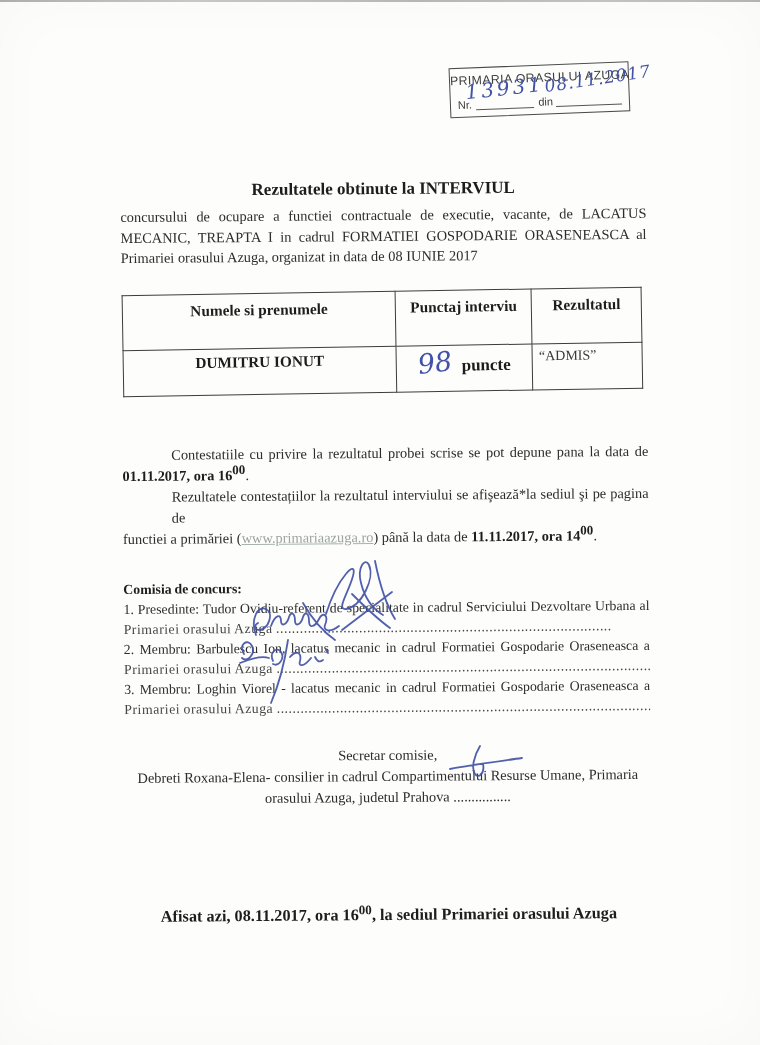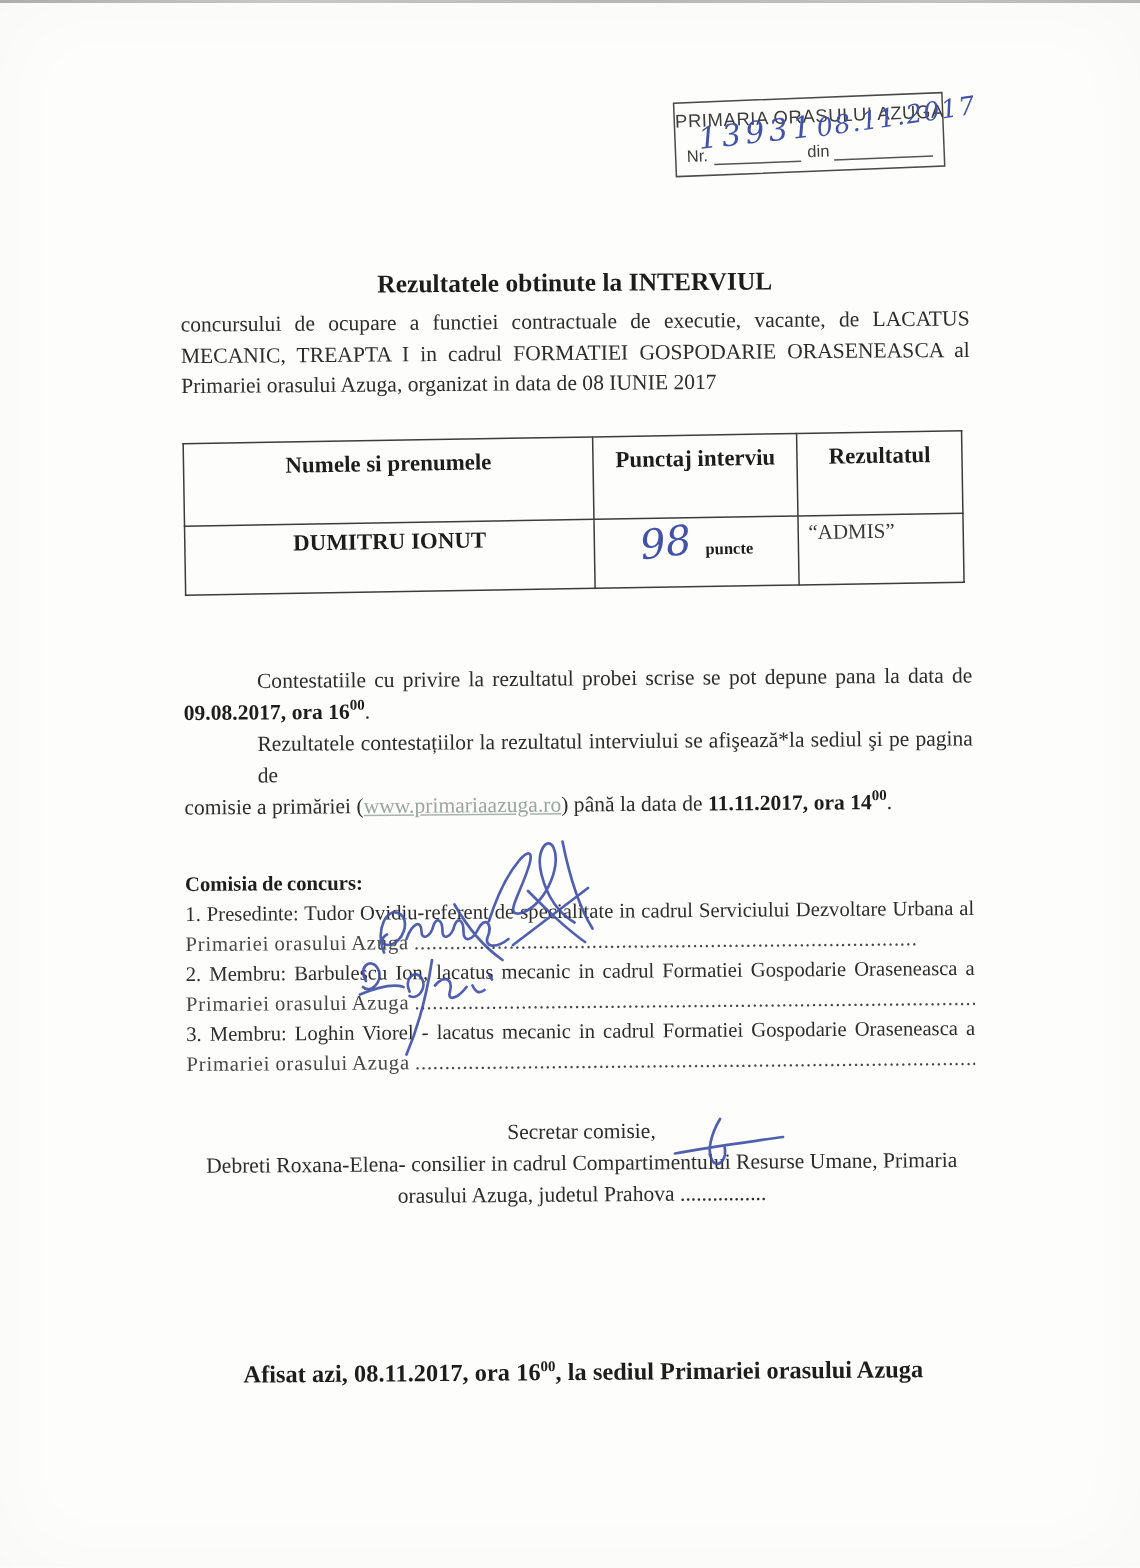--- a/index.html
+++ b/index.html
@@ -104,29 +104,29 @@
     text-align: center; font-weight: bold;
     font-size: 15.3px; color: var(--ink-bold); padding-top: 9px;
   }
   .cell-score { text-align: center; }
   .hw-score {
     display: inline-block;
     font-size: 27px; line-height: 24px;
     transform: rotate(-6deg);
     margin-right: 9px; position: relative; top: 1px;
   }
-  .score-unit { font-weight: bold; font-size: 11px; color: var(--ink-bold); }
+  .score-unit { font-weight: bold; font-size: 17px; color: var(--ink-bold); }
   .cell-result { font-size: 14px; color: #3a3a3a; padding-left: 9px; }
   
   .contest { margin-top: 50px; font-size: 14.4px; line-height: 21px; }
   .contest p { margin: 0; }
   .ind { padding-left: 49px; }
   b, .b { font-weight: bold; color: var(--ink-bold); }
   sup.s {
-    font-size: 10px; font-weight: bold; color: var(--ink-bold);
+    font-size: 13px; font-weight: bold; color: var(--ink-bold);
     vertical-align: 6px; line-height: 0; margin-top: 25px;
   }
   .link {
     color: #9aa69c;
     text-decoration: underline;
     text-decoration-color: #a8b3aa;
   }
   
   .commission { margin-top: 30px; font-size: 13.8px; line-height: 20px; word-spacing: -0.5px; }
   .commission p { margin: 0; }
@@ -196,25 +196,25 @@
             <span class="hw hw-score">98</span><span class="score-unit">puncte</span>
           </td>
           <td class="cell-result">“ADMIS”</td>
         </tr>
       </tbody>
     </table>
 
     <div class="contest">
       <p>
         <span class="jline ind">Contestatiile cu privire la rezultatul probei scrise se pot depune pana la data de</span>
-        <span class="lline"><b>09.08.2017, ora 16</b><sup class="s">00</sup><span>.</span></span>
+        <span class="lline"><b>01.11.2017, ora 16</b><sup class="s">00</sup><span>.</span></span>
       </p>
       <p>
         <span class="jline ind">Rezultatele contestațiilor la rezultatul interviului se afişează*la sediul şi pe pagina de</span>
-        <span class="lline"><span>comisie a primăriei (</span><span class="link">www.primariaazuga.ro</span><span>) până la data de </span><b>11.11.2017, ora 14</b><sup class="s">00</sup><span>.</span></span>
+        <span class="lline"><span>functiei a primăriei (</span><span class="link">www.primariaazuga.ro</span><span>) până la data de </span><b>11.11.2017, ora 14</b><sup class="s">00</sup><span>.</span></span>
       </p>
     </div>
 
     <div class="commission">
       <p class="chead">Comisia de concurs:</p>
       <p>
         <span class="jline">1. Presedinte: Tudor Ovidiu-referent de specialitate in cadrul Serviciului Dezvoltare Urbana al</span>
         <span class="dotline">Primariei orasului Azuga .....................................................................................</span>
       </p>
       <p>

